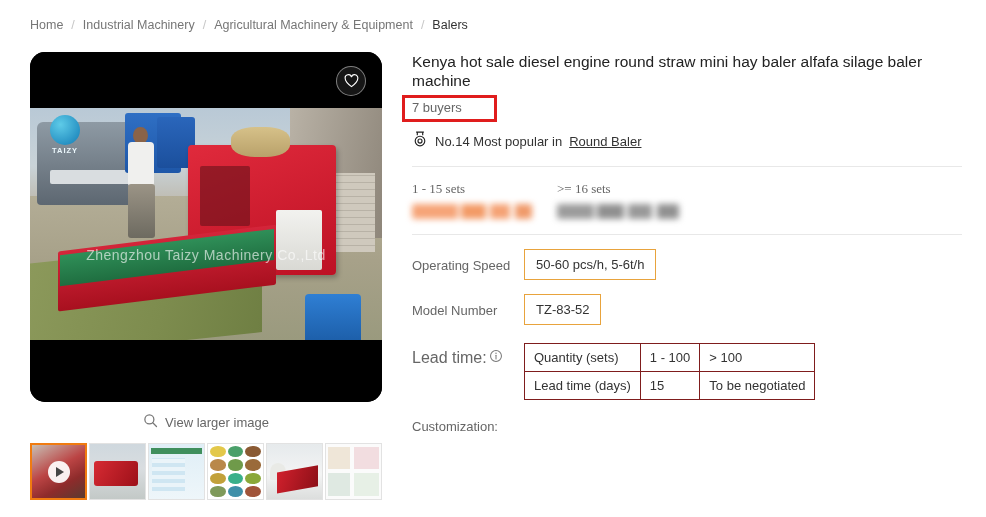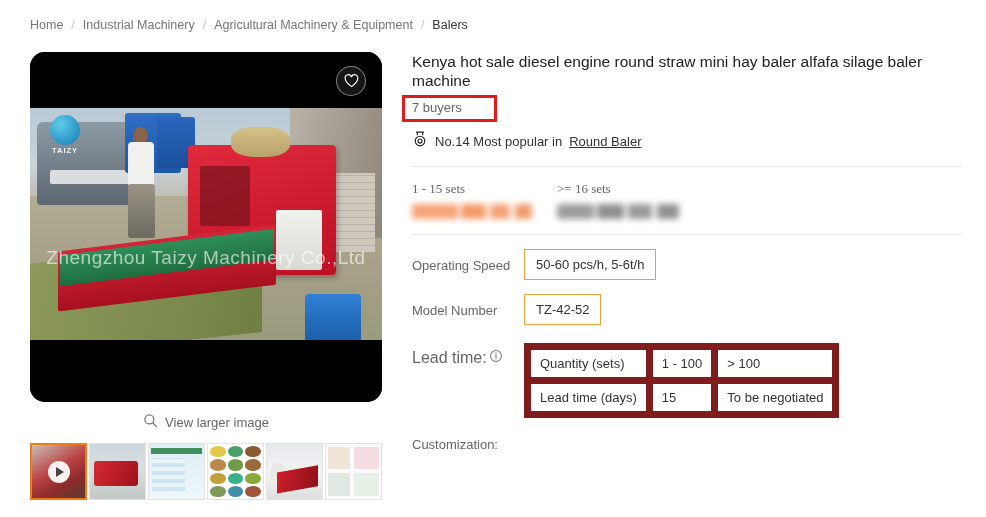--- a/index.html
+++ b/index.html
@@ -69,21 +69,21 @@
   .blue-motor{position:absolute;right:6%;bottom:-2%;width:16%;height:22%;
      background:linear-gradient(#2f7fd4,#1b5ca6);border-radius:4px;}
   .whitebox{position:absolute;right:17%;top:44%;width:13%;height:26%;
      background:linear-gradient(#f2f2ef,#d9d9d4);border-radius:2px;}
   .tz-logo{position:absolute;left:4%;top:3%;width:42px;height:42px;z-index:4;}
   .tz-logo .ring{width:30px;height:30px;border-radius:50%;
      background:radial-gradient(circle at 35% 32%,#5ecbe8,#127bb5);margin:0 auto;}
   .tz-logo .txt{text-align:center;color:#eaf6fb;font-size:7.5px;letter-spacing:1px;
      margin-top:1px;font-weight:bold;}
   .wm{position:absolute;left:0;top:60%;width:100%;text-align:center;z-index:5;
-     color:rgba(255,255,255,.62);font-size:19px;letter-spacing:.5px;white-space:nowrap;}
+     color:rgba(255,255,255,.62);font-size:14px;letter-spacing:.5px;white-space:nowrap;}
 
   .wish{position:absolute;right:16px;top:14px;width:28px;height:28px;border-radius:50%;
      background:rgba(40,40,40,.55);border:1px solid rgba(255,255,255,.45);
      display:flex;align-items:center;justify-content:center;z-index:6;cursor:pointer;}
 
   .viewlarger{margin-top:11px;display:flex;align-items:center;justify-content:center;
      gap:7px;color:#666;font-size:13px;cursor:pointer;}
 
   .thumbs{margin-top:12px;display:flex;gap:2px;position:relative;}
   .thumb{position:relative;width:57px;height:57px;border:1px solid #e2e2e2;
@@ -138,21 +138,21 @@
 
   .attr{display:flex;align-items:flex-start;margin-top:14px;}
   .attr-label{width:112px;font-size:13px;color:#666;padding-top:9px;flex:none;}
   .attr-val{border:1px solid #e8a33d;padding:7px 11px;font-size:13px;color:#333;
      display:inline-block;}
 
   .lead{display:flex;align-items:flex-start;margin-top:18px;}
   .lead-label{width:112px;font-size:16px;color:#666;padding-top:6px;flex:none;
      display:flex;align-items:center;gap:2px;}
   table.lt{border-collapse:collapse;font-size:13px;color:#333;}
-  table.lt td{border:7px solid #7f1d1d;padding:6px 9px;white-space:nowrap;}
+  table.lt td{border:1px solid #7f1d1d;padding:6px 9px;white-space:nowrap;}
 
   .cust{display:flex;align-items:flex-start;margin-top:18px;}
   .cust-label{width:112px;font-size:13px;color:#666;flex:none;padding-top:1px;}
   .cust-list{font-size:13px;line-height:20px;color:#333;}
   .cust-list .muted{color:#999;}
   .cust-more{color:#333;font-size:13px;}
 
   .ico{display:inline-block;vertical-align:middle;}
 </style>
 </head>
@@ -286,21 +286,21 @@
 
     <div class="divider"></div>
 
     <div class="attr">
       <div class="attr-label">Operating Speed</div>
       <div class="attr-val">50-60 pcs/h, 5-6t/h</div>
     </div>
 
     <div class="attr">
       <div class="attr-label">Model Number</div>
-      <div class="attr-val">TZ-42-52</div>
+      <div class="attr-val">TZ-83-52</div>
     </div>
 
     <div class="lead">
       <div class="lead-label">
         <span>Lead time:</span>
         <span class="ico">
           <svg width="14" height="14" viewBox="0 0 18 18" fill="none" stroke="#777" stroke-width="1.3">
             <circle cx="9" cy="9" r="7"></circle>
               <line x1="9" y1="8" x2="9" y2="13" stroke-linecap="round"></line>
             <circle cx="9" cy="5.4" r="0.9" fill="#777" stroke="none"></circle>

